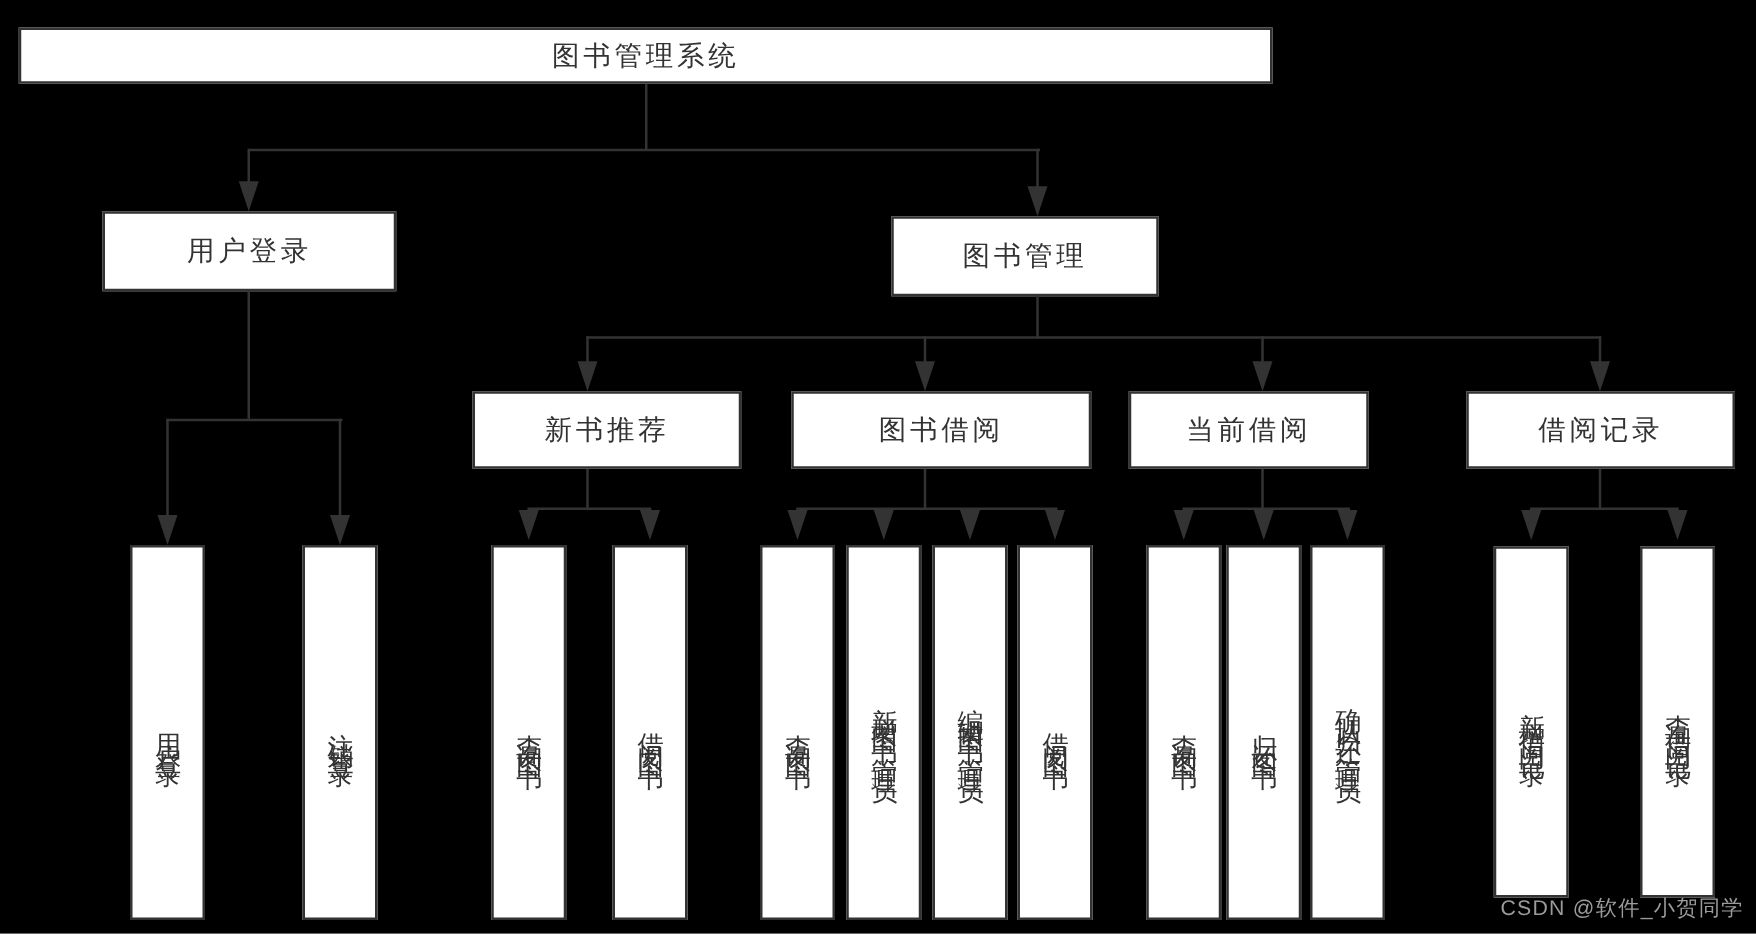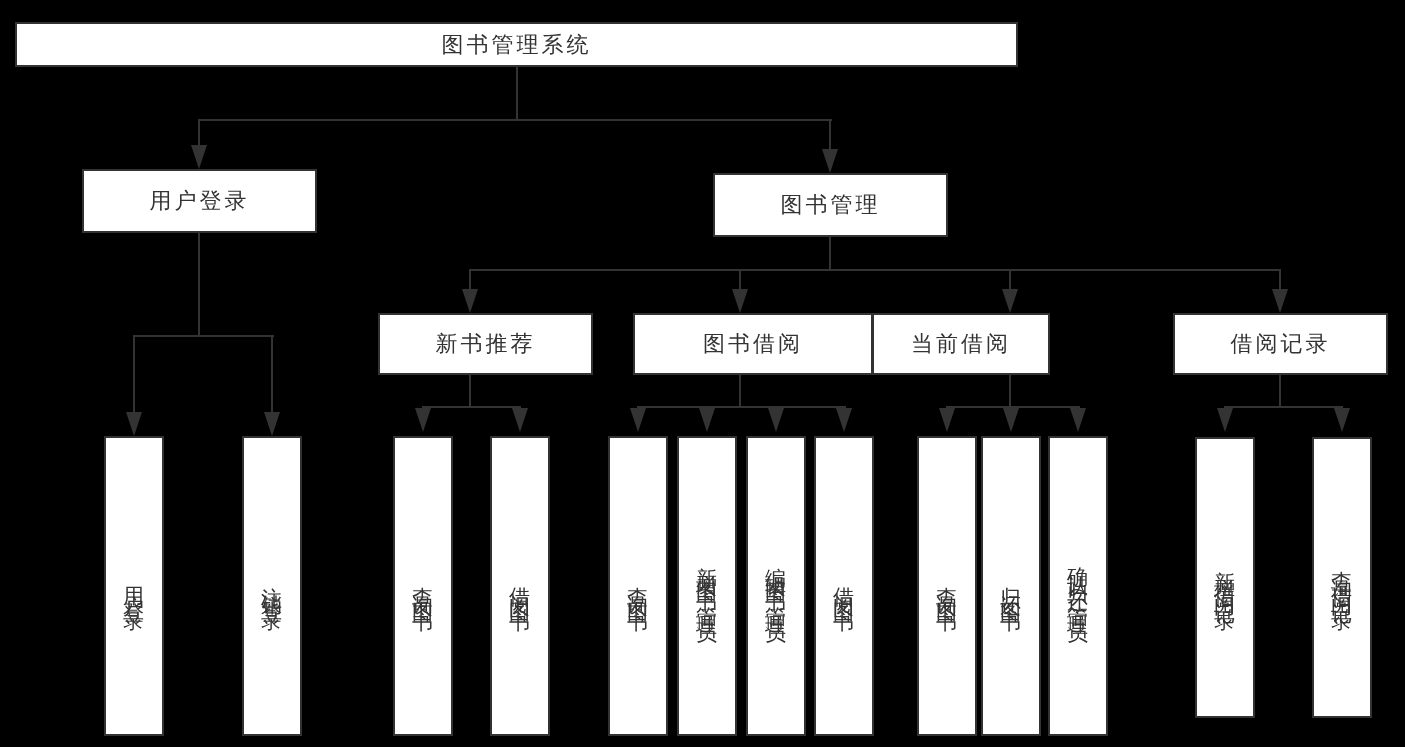--- a/index.html
+++ b/index.html
@@ -69,21 +69,21 @@
 
   <div class="vl" style="left:198px; top:119px; height:28px;"></div>
   <div class="arr" style="left:191px; top:145px;"></div>
 
   <div class="vl" style="left:829px; top:119px; height:32px;"></div>
   <div class="arr" style="left:822px; top:149px;"></div>
 
   <div class="node hnode" style="left:82px; top:169px; width:235px; height:64px;">
     <span>用户登录</span>
   </div>
-  <div class="node hnode" style="left:713px; top:173px; width:235px; height:64px;">
+  <div class="node hnode" style="left:713px; top:173px; width:214px; height:64px;">
     <span>图书管理</span>
   </div>
 
   <div class="vl" style="left:198px; top:233px; height:102px;"></div>
   <div class="hl" style="left:133px; top:335px; width:141px;"></div>
   <div class="vl" style="left:133px; top:335px; height:79px;"></div>
   <div class="arr" style="left:126px; top:412px;"></div>
   <div class="vl" style="left:271px; top:335px; height:79px;"></div>
   <div class="arr" style="left:264px; top:412px;"></div>
 
@@ -97,21 +97,21 @@
   <div class="arr" style="left:1002px; top:289px;"></div>
   <div class="vl" style="left:1279px; top:269px; height:22px;"></div>
   <div class="arr" style="left:1272px; top:289px;"></div>
 
   <div class="node hnode" style="left:378px; top:313px; width:215px; height:62px;">
     <span>新书推荐</span>
   </div>
   <div class="node hnode" style="left:633px; top:313px; width:240px; height:62px;">
     <span>图书借阅</span>
   </div>
-  <div class="node hnode" style="left:872px; top:313px; width:178px; height:62px;">
+  <div class="node hnode" style="left:903px; top:313px; width:192px; height:62px;">
     <span>当前借阅</span>
   </div>
   <div class="node hnode" style="left:1173px; top:313px; width:215px; height:62px;">
     <span>借阅记录</span>
   </div>
 
   <div class="vl" style="left:469px; top:375px; height:33px;"></div>
   <div class="hl" style="left:422px; top:406px; width:99px;"></div>
   <div class="arr" style="left:415px; top:408px;"></div>
   <div class="arr" style="left:512px; top:408px;"></div>
@@ -171,14 +171,15 @@
     <span>确认归还（管理员）</span>
   </div>
 
   <div class="node leaf" style="left:1195px; top:437px; width:60px; height:281px;">
     <span>新增借阅记录</span>
   </div>
   <div class="node leaf" style="left:1312px; top:437px; width:60px; height:281px;">
     <span>查询借阅记录</span>
   </div>
 
+  <div class="watermark">CSDN @软件_小贺同学</div>
 
 </div>
 
 </body></html>

